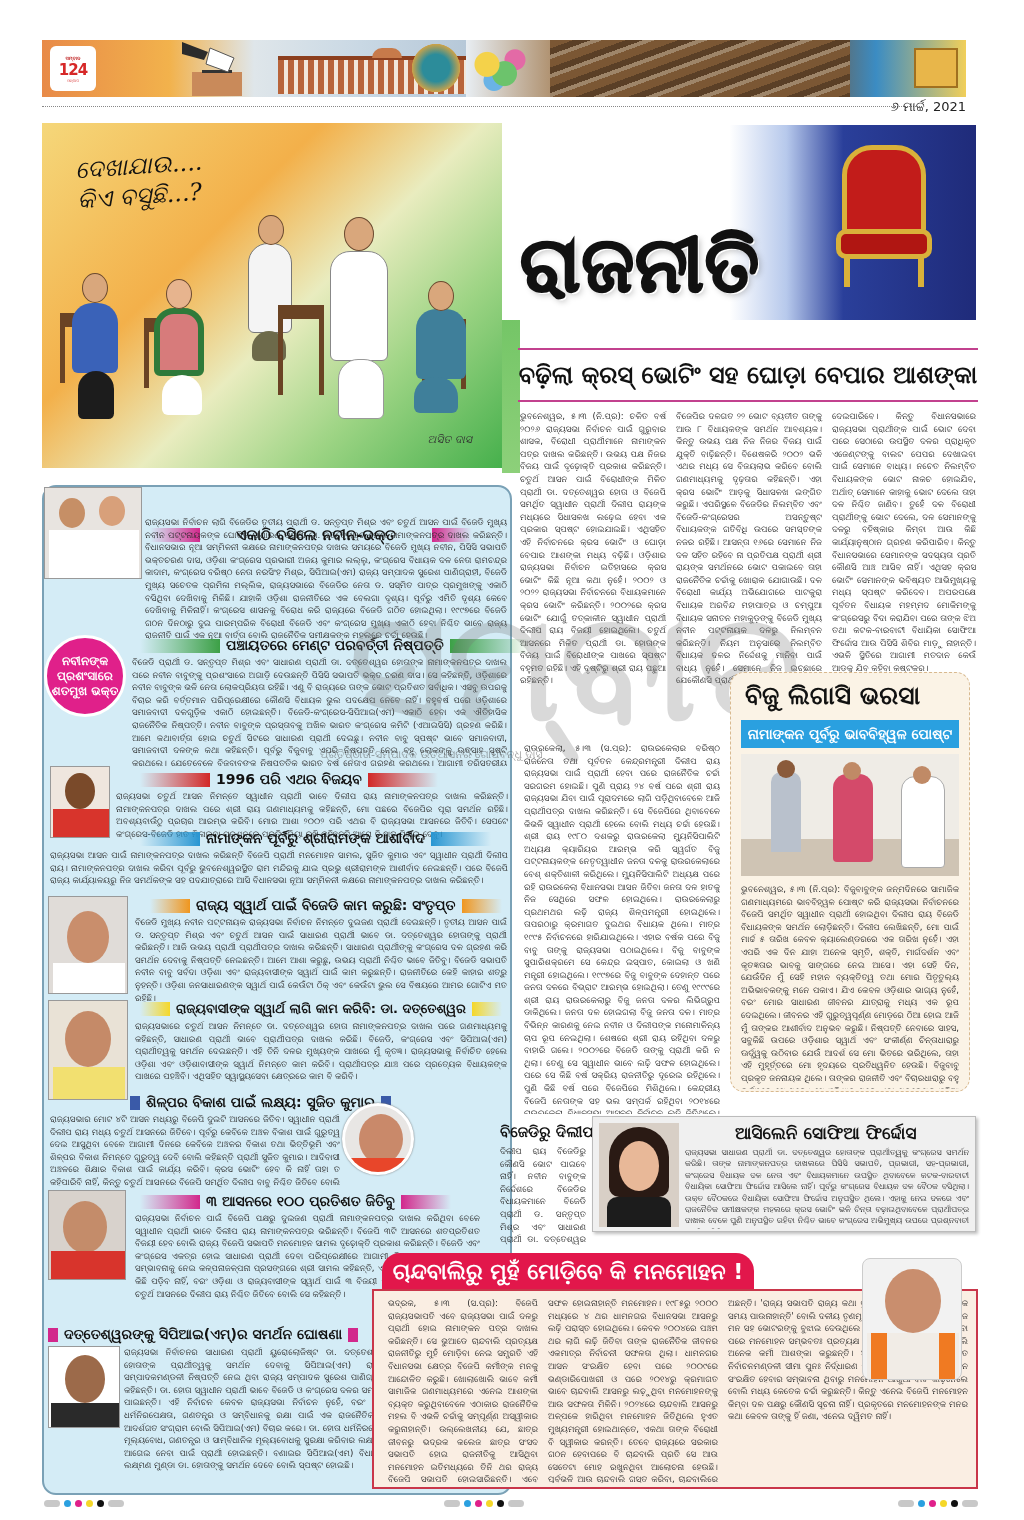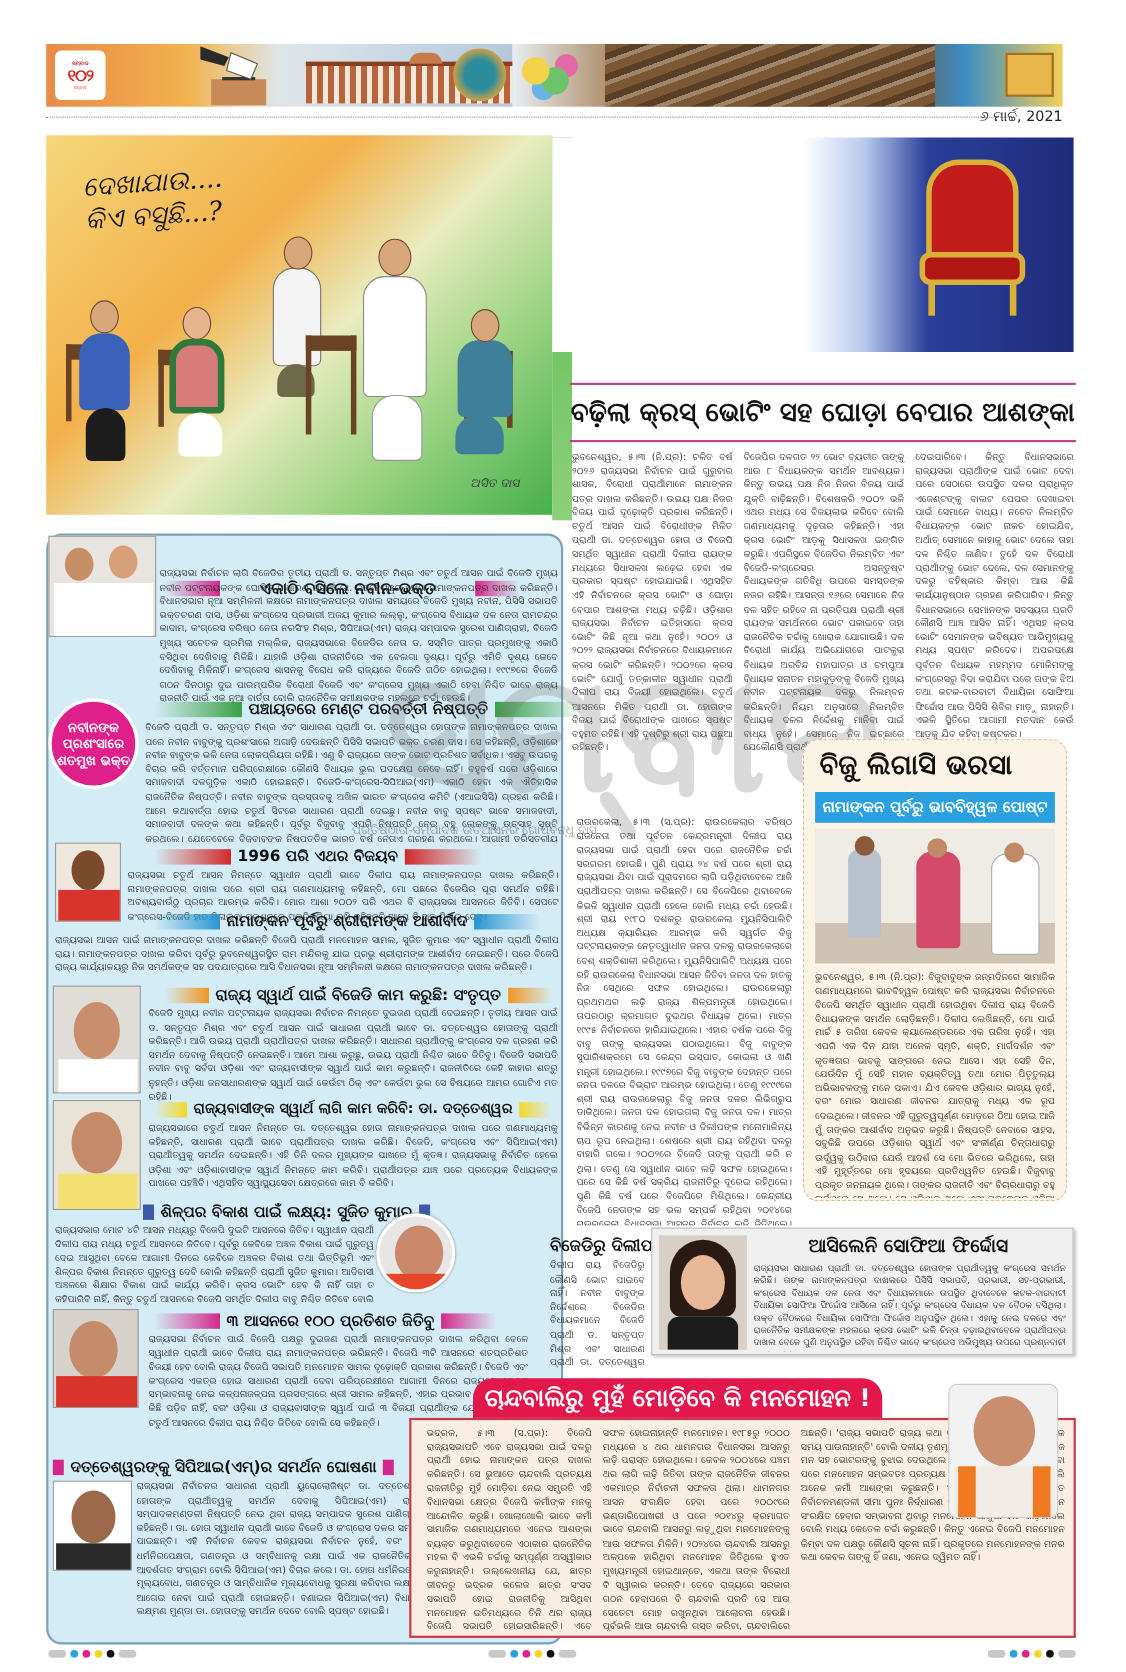--- a/index.html
+++ b/index.html
@@ -97,35 +97,35 @@
   .bl-title { position: absolute; left: 14px; top: 8px; font-size: 25px; font-weight: bold; color: #111; }
   .bl-sub { position: absolute; left: 10px; top: 47px; width: 218px; height: 28px; background: #2aa0e0; color: #fff; font-size: 14px; font-weight: bold; display: flex; align-items: center; justify-content: center; }
   .bl-photo { position: absolute; left: 10px; top: 81px; width: 218px; height: 122px; background: #e6e0d6; overflow: hidden; }
 
   .bjd-title { position: absolute; left: 500px; top: 1123px; font-size: 15px; font-weight: bold; color: #111; }
   .sofia { position: absolute; left: 592px; top: 1116px; width: 384px; height: 116px; background: #f0f0f0; border: 1px solid #bbb; box-shadow: 2px 2px 3px rgba(0,0,0,.25); }
   .sofia-photo { position: absolute; left: 6px; top: 6px; width: 80px; height: 104px; background: #d8cfc6; overflow: hidden; }
   .sofia-title { position: absolute; left: 142px; top: 6px; font-size: 17px; font-weight: bold; color: #111; }
 
   .chand-banner { position: absolute; left: 382px; top: 1253px; width: 372px; height: 36px; background: #e2174b; border-radius: 18px 18px 0 0;
-    color: #fff; font-size: 22px; font-weight: bold; display: flex; align-items: center; justify-content: center; margin-left: 48px; }
+    color: #fff; font-size: 22px; font-weight: bold; display: flex; align-items: center; justify-content: center; }
   .chand-box { position: absolute; left: 372px; top: 1289px; width: 606px; height: 200px; background: #faeee3; border: 2px solid #c9364a; }
   .manmohan-photo { position: absolute; left: 862px; top: 1258px; width: 100px; height: 122px; background: #f2f2f2; border-radius: 8px; overflow: hidden; border: 1px solid #ccc; }
 
   .reg-marks { position: absolute; display: flex; gap: 4px; align-items: center; }
   .reg-marks .oval { width: 16px; height: 7px; border-radius: 4px; background: #c8c8c8; }
   .reg-marks .dot { width: 7px; height: 7px; border-radius: 50%; }
 </style>
 </head>
 <body>
 
 <div class="banner">
   <div class="logo-box">
     <span class="logo-top">ସମ୍ବାଦ</span>
-    <span class="logo-num">୧୦୨</span>
+    <span class="logo-num">124</span>
     <span class="logo-bot">ସମ୍ବାଦ</span>
   </div>
   <svg class="ballot-hand" viewBox="0 0 70 54">
     <rect x="10" y="30" width="50" height="24" fill="#c98a5a"></rect>
     <rect x="20" y="28" width="30" height="3" fill="#333"></rect>
     <path d="M28 6 L52 16 L46 30 L24 22 Z" fill="#ffffff" stroke="#555"></path>
     <path d="M0 0 L26 10 L22 18 L0 12 Z" fill="#2b2b2b"></path>
   </svg>
   <div class="parliament"></div>
   <div class="parliament-dome"></div>
@@ -168,20 +168,21 @@
   <div class="chair" style="left:380px;top:196px;"></div>
   <div class="person" style="left:374px;top:186px;width:50px;height:70px;background:#3f7f9a;"></div>
   <div class="head" style="left:386px;top:158px;"></div>
   <div class="person" style="left:372px;top:254px;width:44px;height:36px;background:#3f7f9a;"></div>
 
   <div class="signature">ଅସିତ ଦାସ</div>
 </div>
 
 <div class="headline-green"></div>
 <div class="headline-block">
+  <div class="hl-line l2">ରାଜନୀତି</div>
   <div class="armchair">
     <div class="chair-back"></div>
     <div class="chair-seat"></div>
     <div class="chair-leg" style="left:8px;"></div>
     <div class="chair-leg" style="left:82px;"></div>
   </div>
 </div>
 
 <div class="subhead">ବଢ଼ିଲା କ୍ରସ୍ ଭୋଟିଂ ସହ ଘୋଡ଼ା ବେପାର ଆଶଙ୍କା</div>
 

